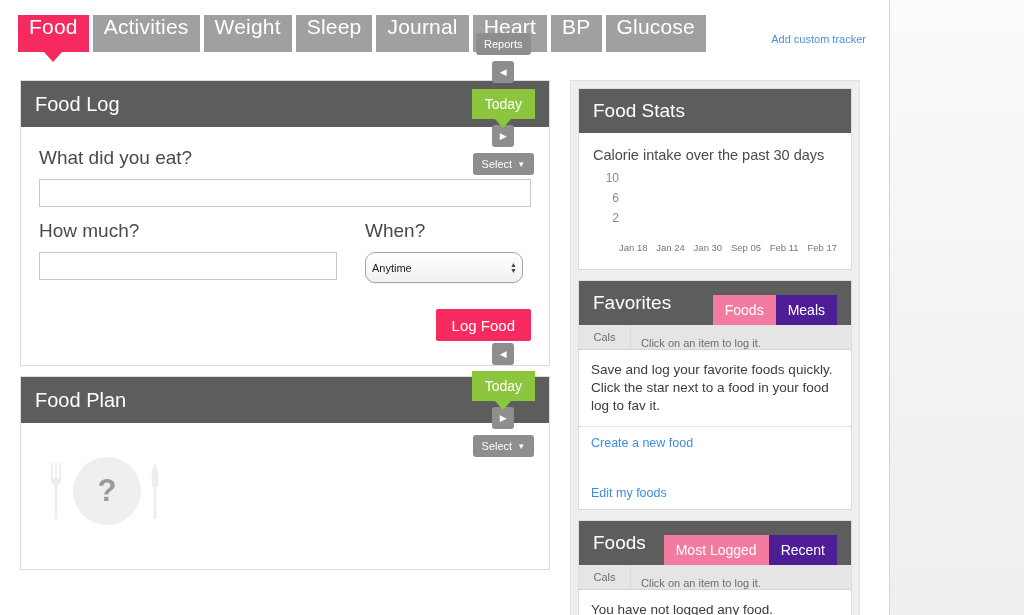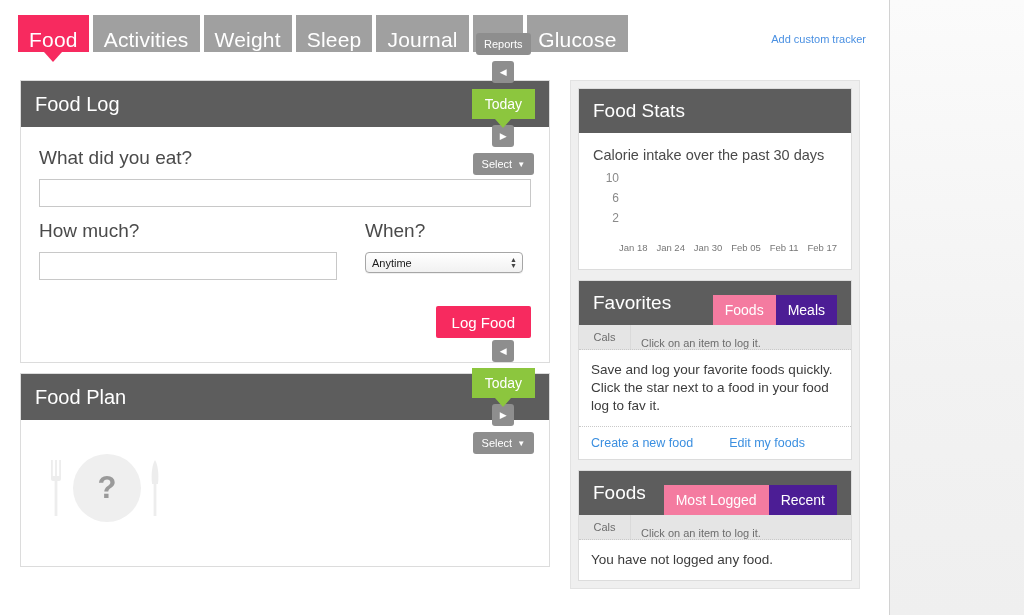--- a/index.html
+++ b/index.html
@@ -20,21 +20,21 @@
   }
   .page-body {
     position: absolute; left: 0; top: 0; width: 889px; height: 615px;
     background: #ffffff;
   }
 
   
   .tabbar { position: absolute; left: 18px; top: 15px; display: flex; gap: 4px; }
   .tab {
     height: 37px; padding: 0 11px;
-    display: flex; align-items: flex-end; justify-content: center;
+    display: flex; align-items: flex-start; justify-content: center;
     background: #a0a0a0; color: #ffffff;
     font-size: 21px; letter-spacing: .2px;
     position: relative; cursor: pointer;
     white-space: nowrap;
   }
   .tab.active { background: #f72a5f; }
   .tab.active::after {
     content: ""; position: absolute; left: 50%; top: 37px;
     margin-left: -9px; width: 0; height: 0;
     border-left: 9px solid transparent; border-right: 9px solid transparent;
@@ -93,22 +93,22 @@
   .text-input {
     width: 100%; height: 28px; border: 1px solid #c8c8c8;
     background: #ffffff; font-family: inherit; font-size: 13px;
     padding: 0 6px; color: #333;
   }
   .row2 { display: flex; margin-top: 13px; }
   .row2 .left { width: 300px; }
   .row2 .right { margin-left: 26px; flex: 1; }
   .input-howmuch { width: 298px; }
   .sel {
-    width: 158px; height: 21px;
-    border: 1px solid #a6a6a6; border-radius: 4px;
+    width: 158px; height: 31px;
+    border: 1px solid #a6a6a6; border-radius: 10px;
     background: linear-gradient(180deg,#ffffff 0%,#f1f1f1 100%);
     font-size: 11px; color: #1a1a1a;
     display: flex; align-items: center; padding: 0 6px;
     position: relative; cursor: pointer;
     box-shadow: 0 1px 0 rgba(0,0,0,.06);
   }
   .sel .stepper {
     position: absolute; right: 5px; top: 50%; transform: translateY(-50%);
     display: flex; flex-direction: column; line-height: 6px; font-size: 7px; color: #444;
   }
@@ -169,21 +169,21 @@
   .list-head .cals {
     width: 52px; flex: 0 0 52px; text-align: center;
     font-size: 11px; color: #6d6d6d; border-right: 1px solid #dadada;
     height: 100%; display: flex; align-items: center; justify-content: center;
   }
   .list-head .hint { padding-left: 10px; font-size: 11px; color: #6d6d6d; }
 
   .list-msg { padding: 11px 12px; font-size: 13.5px; color: #3c3c3c; line-height: 18px; }
   .list-links {
     border-top: 1px dotted #c9c9c9; padding: 9px 12px;
-    display: flex; gap: 36px; font-size: 12.5px;
+    display: flex; gap: 36px; font-size: 12.5px; flex-direction: column;
   }
   .list-links a { color: #3b8fe0; text-decoration: none; cursor: pointer; }
 </style>
 </head>
 <body>
 
 <div id="root">
 
   <div class="page-body">
 
@@ -195,20 +195,23 @@
           <span>Activities</span>
         </div>
       <div class="tab">
           <span>Weight</span>
         </div>
       <div class="tab">
           <span>Sleep</span>
         </div>
       <div class="tab">
           <span>Journal</span>
+        </div>
+      <div class="tab">
+          <span>Heart</span>
         </div>
       <div class="tab">
           <span>BP</span>
         </div>
       <div class="tab">
           <span>Glucose</span>
         </div>
     </div>
 
     <a class="add-tracker">Add custom tracker</a>
@@ -298,21 +301,21 @@
         <div class="stats-body">
           <div class="stats-caption">Calorie intake over the past 30 days</div>
           <div class="chart">
             <div class="ytick" style="top:2px">10</div>
             <div class="ytick" style="top:22px">6</div>
             <div class="ytick" style="top:42px">2</div>
             <div class="xaxis">
               <span>Jan 18</span>
               <span>Jan 24</span>
               <span>Jan 30</span>
-              <span>Feb 05</span>
+              <span>Sep 05</span>
               <span>Feb 11</span>
               <span>Feb 17</span>
             </div>
           </div>
         </div>
       </div>
 
       <div class="panel">
         <div class="panel-head small">
           <div class="panel-title sm">Favorites</div>

